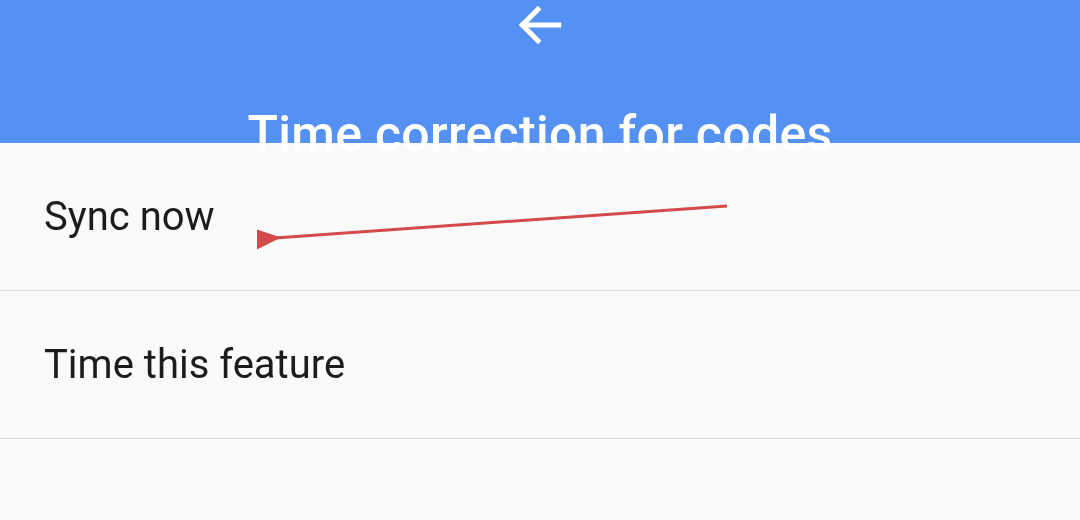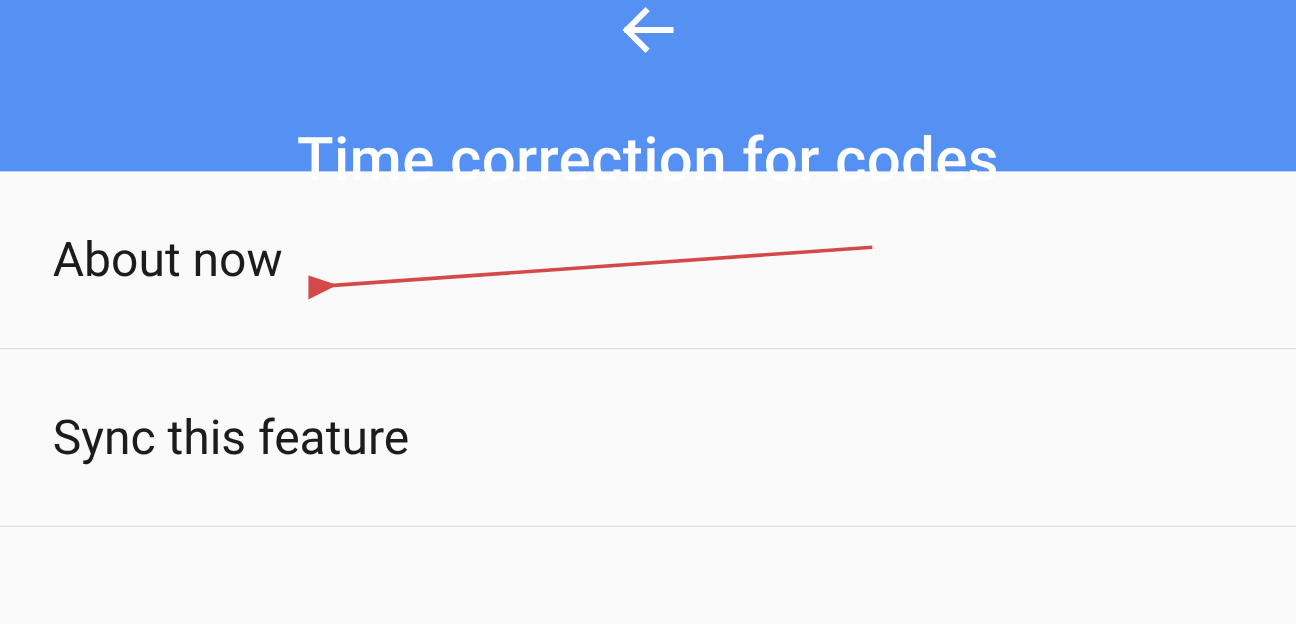--- a/index.html
+++ b/index.html
@@ -72,24 +72,24 @@
         <line x1="21" y1="12" x2="3.8" y2="12"></line>
         <polyline points="11,4.5 3.5,12 11,19.5"></polyline>
       </svg>
     </span>
   </button>
   <h1 class="title">Time correction for codes</h1>
 </div>
 
 <div class="list">
   <div class="list-item">
-    <span>About now</span>
+    <span>Sync now</span>
   </div>
   <div class="list-item">
-    <span>Sync this feature</span>
+    <span>Time this feature</span>
   </div>
 </div>
 
 <svg class="annotation-arrow" width="480" height="70" viewBox="0 0 480 70">
   <defs>
     <marker id="arrowhead" markerWidth="12" markerHeight="10" refX="2" refY="5" orient="auto">
       <polygon points="0 5, 12 0, 12 10" fill="#d44a4a"></polygon>
     </marker>
   </defs>
   <line x1="470" y1="8" x2="18" y2="40" stroke="#d44a4a" stroke-width="3" marker-end="url(#arrowhead)"></line>

